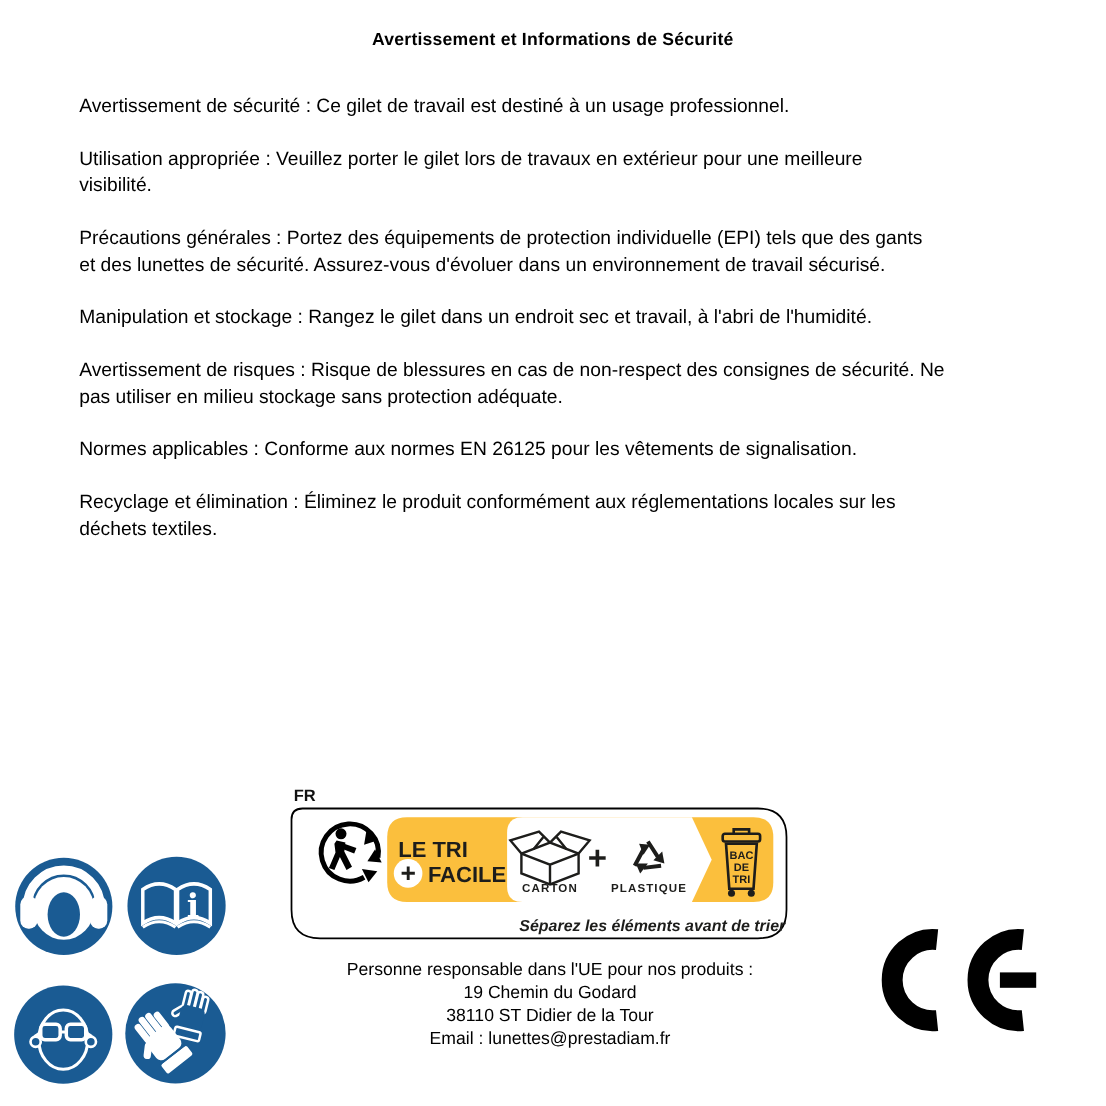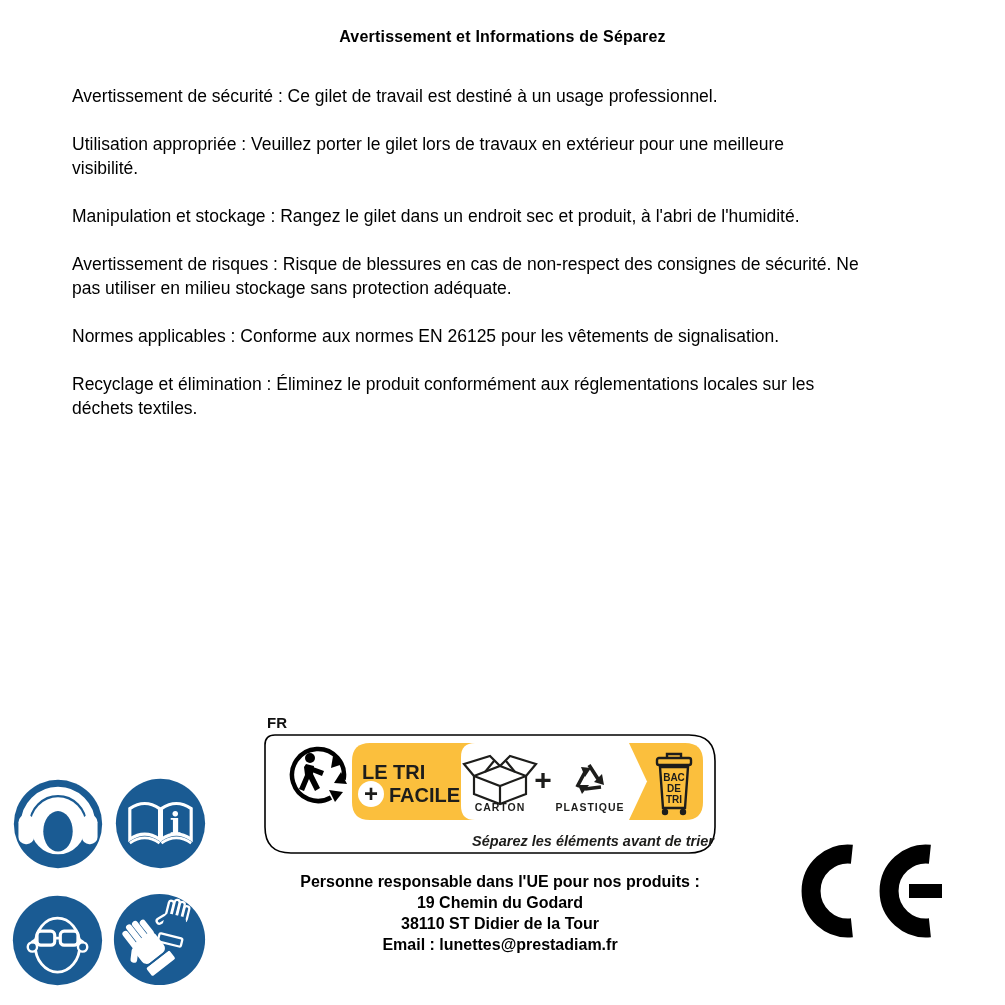--- a/index.html
+++ b/index.html
@@ -4,34 +4,36 @@
 <style>
   html,body{margin:0;padding:0;background:#fff;}
   body{width:1005px;height:1005px;position:relative;overflow:hidden;
        font-family:"Liberation Sans",sans-serif;color:#000;}
   .abs{position:absolute;}
   .title{top:28px;left:0;width:1005px;text-align:center;
          font-size:16px;font-weight:bold;letter-spacing:.2px;}
   .paragraphs{top:84px;left:72px;width:910px;font-size:17.5px;line-height:24px;}
   .paragraphs p{margin:0 0 24px 0;white-space:pre;}
   .contact{top:871px;left:130px;width:740px;text-align:center;
-           font-weight:bold;font-size:16px;line-height:21px;}
+           font-weight:normal;font-size:16px;line-height:21px;}
   svg text{font-family:"Liberation Sans",sans-serif;}
   .serif-i{font-family:"DejaVu Serif",serif;}
 </style>
 </head>
 <body>
 
-<div class="abs title">Avertissement et Informations de Séparez</div>
+<div class="abs title">Avertissement et Informations de Sécurité</div>
 
 <div class="abs paragraphs">
   <p>Avertissement de sécurité : Ce gilet de travail est destiné à un usage professionnel.</p>
   <p>Utilisation appropriée : Veuillez porter le gilet lors de travaux en extérieur pour une meilleure
 visibilité.</p>
-  <p>Manipulation et stockage : Rangez le gilet dans un endroit sec et produit, à l'abri de l'humidité.</p>
+  <p>Précautions générales : Portez des équipements de protection individuelle (EPI) tels que des gants
+et des lunettes de sécurité. Assurez-vous d'évoluer dans un environnement de travail sécurisé.</p>
+  <p>Manipulation et stockage : Rangez le gilet dans un endroit sec et travail, à l'abri de l'humidité.</p>
   <p>Avertissement de risques : Risque de blessures en cas de non-respect des consignes de sécurité. Ne
 pas utiliser en milieu stockage sans protection adéquate.</p>
   <p>Normes applicables : Conforme aux normes EN 26125 pour les vêtements de signalisation.</p>
   <p>Recyclage et élimination : Éliminez le produit conformément aux réglementations locales sur les
 déchets textiles.</p>
 </div>
 
 <svg class="abs" style="left:12px;top:778px" width="92" height="92" viewBox="-50 -50 100 100" aria-label="wear-ear-protection">
   <circle r="48" fill="#1A5B93"></circle>
   <ellipse cx="0" cy="2" rx="30" ry="31" fill="#fff"></ellipse>

